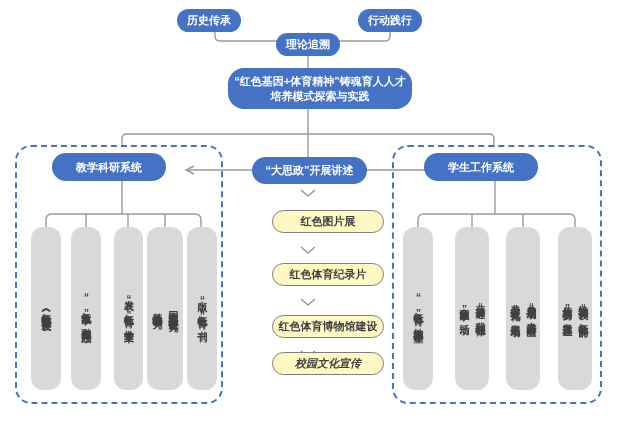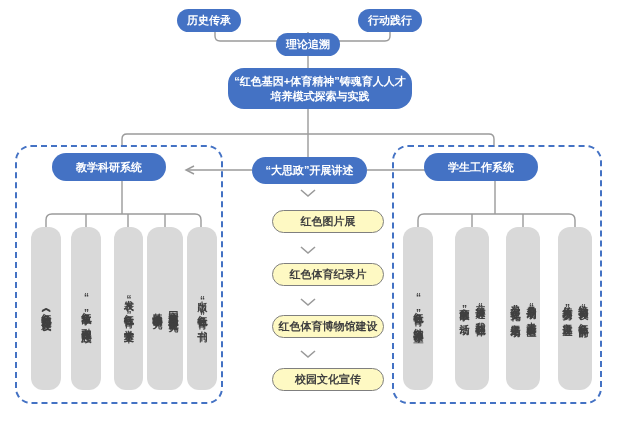--- a/index.html
+++ b/index.html
@@ -103,21 +103,21 @@
   <div class="main-box">
     <span>“红色基因+体育精神”铸魂育人人才</span>
     <span>培养模式探索与实践</span>
   </div>
 
   <div class="pill hub-pill">“大思政”开展讲述</div>
 
   <div class="flow-pill" style="top:210px;">红色图片展</div>
   <div class="flow-pill" style="top:263px;">红色体育纪录片</div>
   <div class="flow-pill" style="top:315px;">红色体育博物馆建设</div>
-  <div class="flow-pill" style="top:368px;">校园文化宣传</div>
+  <div class="flow-pill" style="top:352px;font-style:italic;">校园文化宣传</div>
 
   <div class="panel panel-left"></div>
   <div class="pill header-pill" style="left:52px;">教学科研系统</div>
 
   <div class="vbox" style="left:31px; width:30px;">
     <span>《红色体育》课程建设</span>
   </div>
   <div class="vbox" style="left:71px; width:30px;">
     <span>“红色故事”融入课程思政</span>
   </div>

